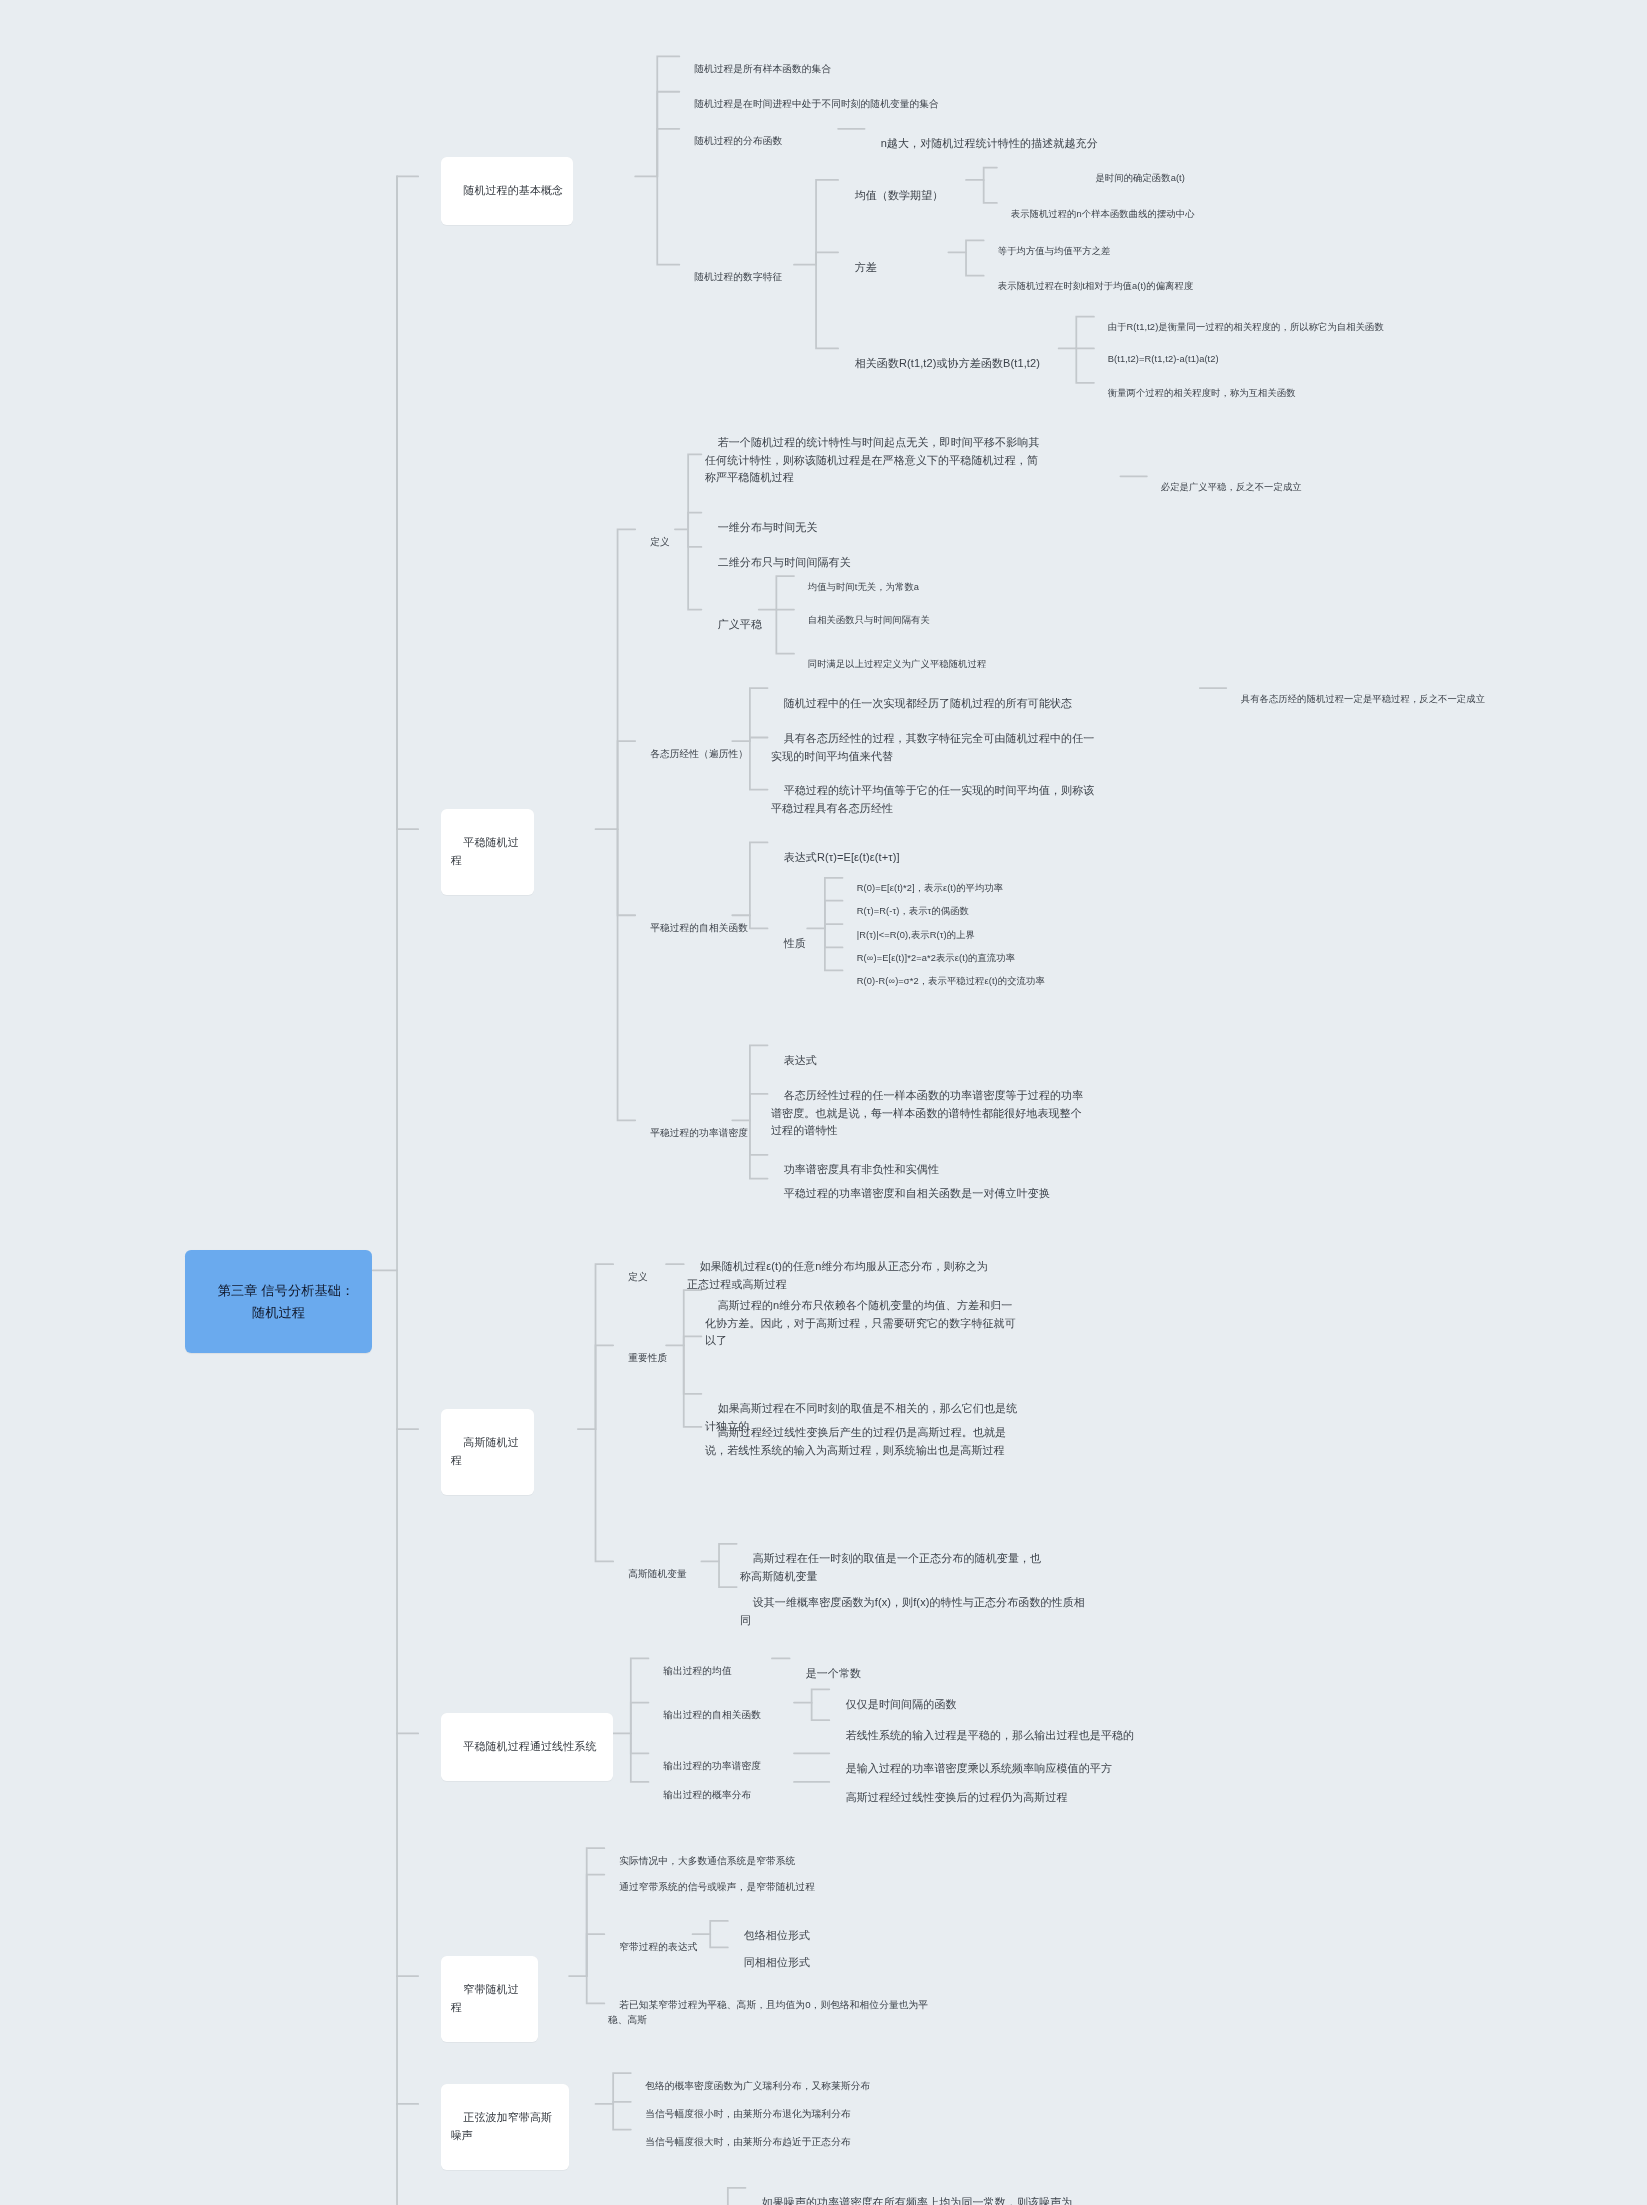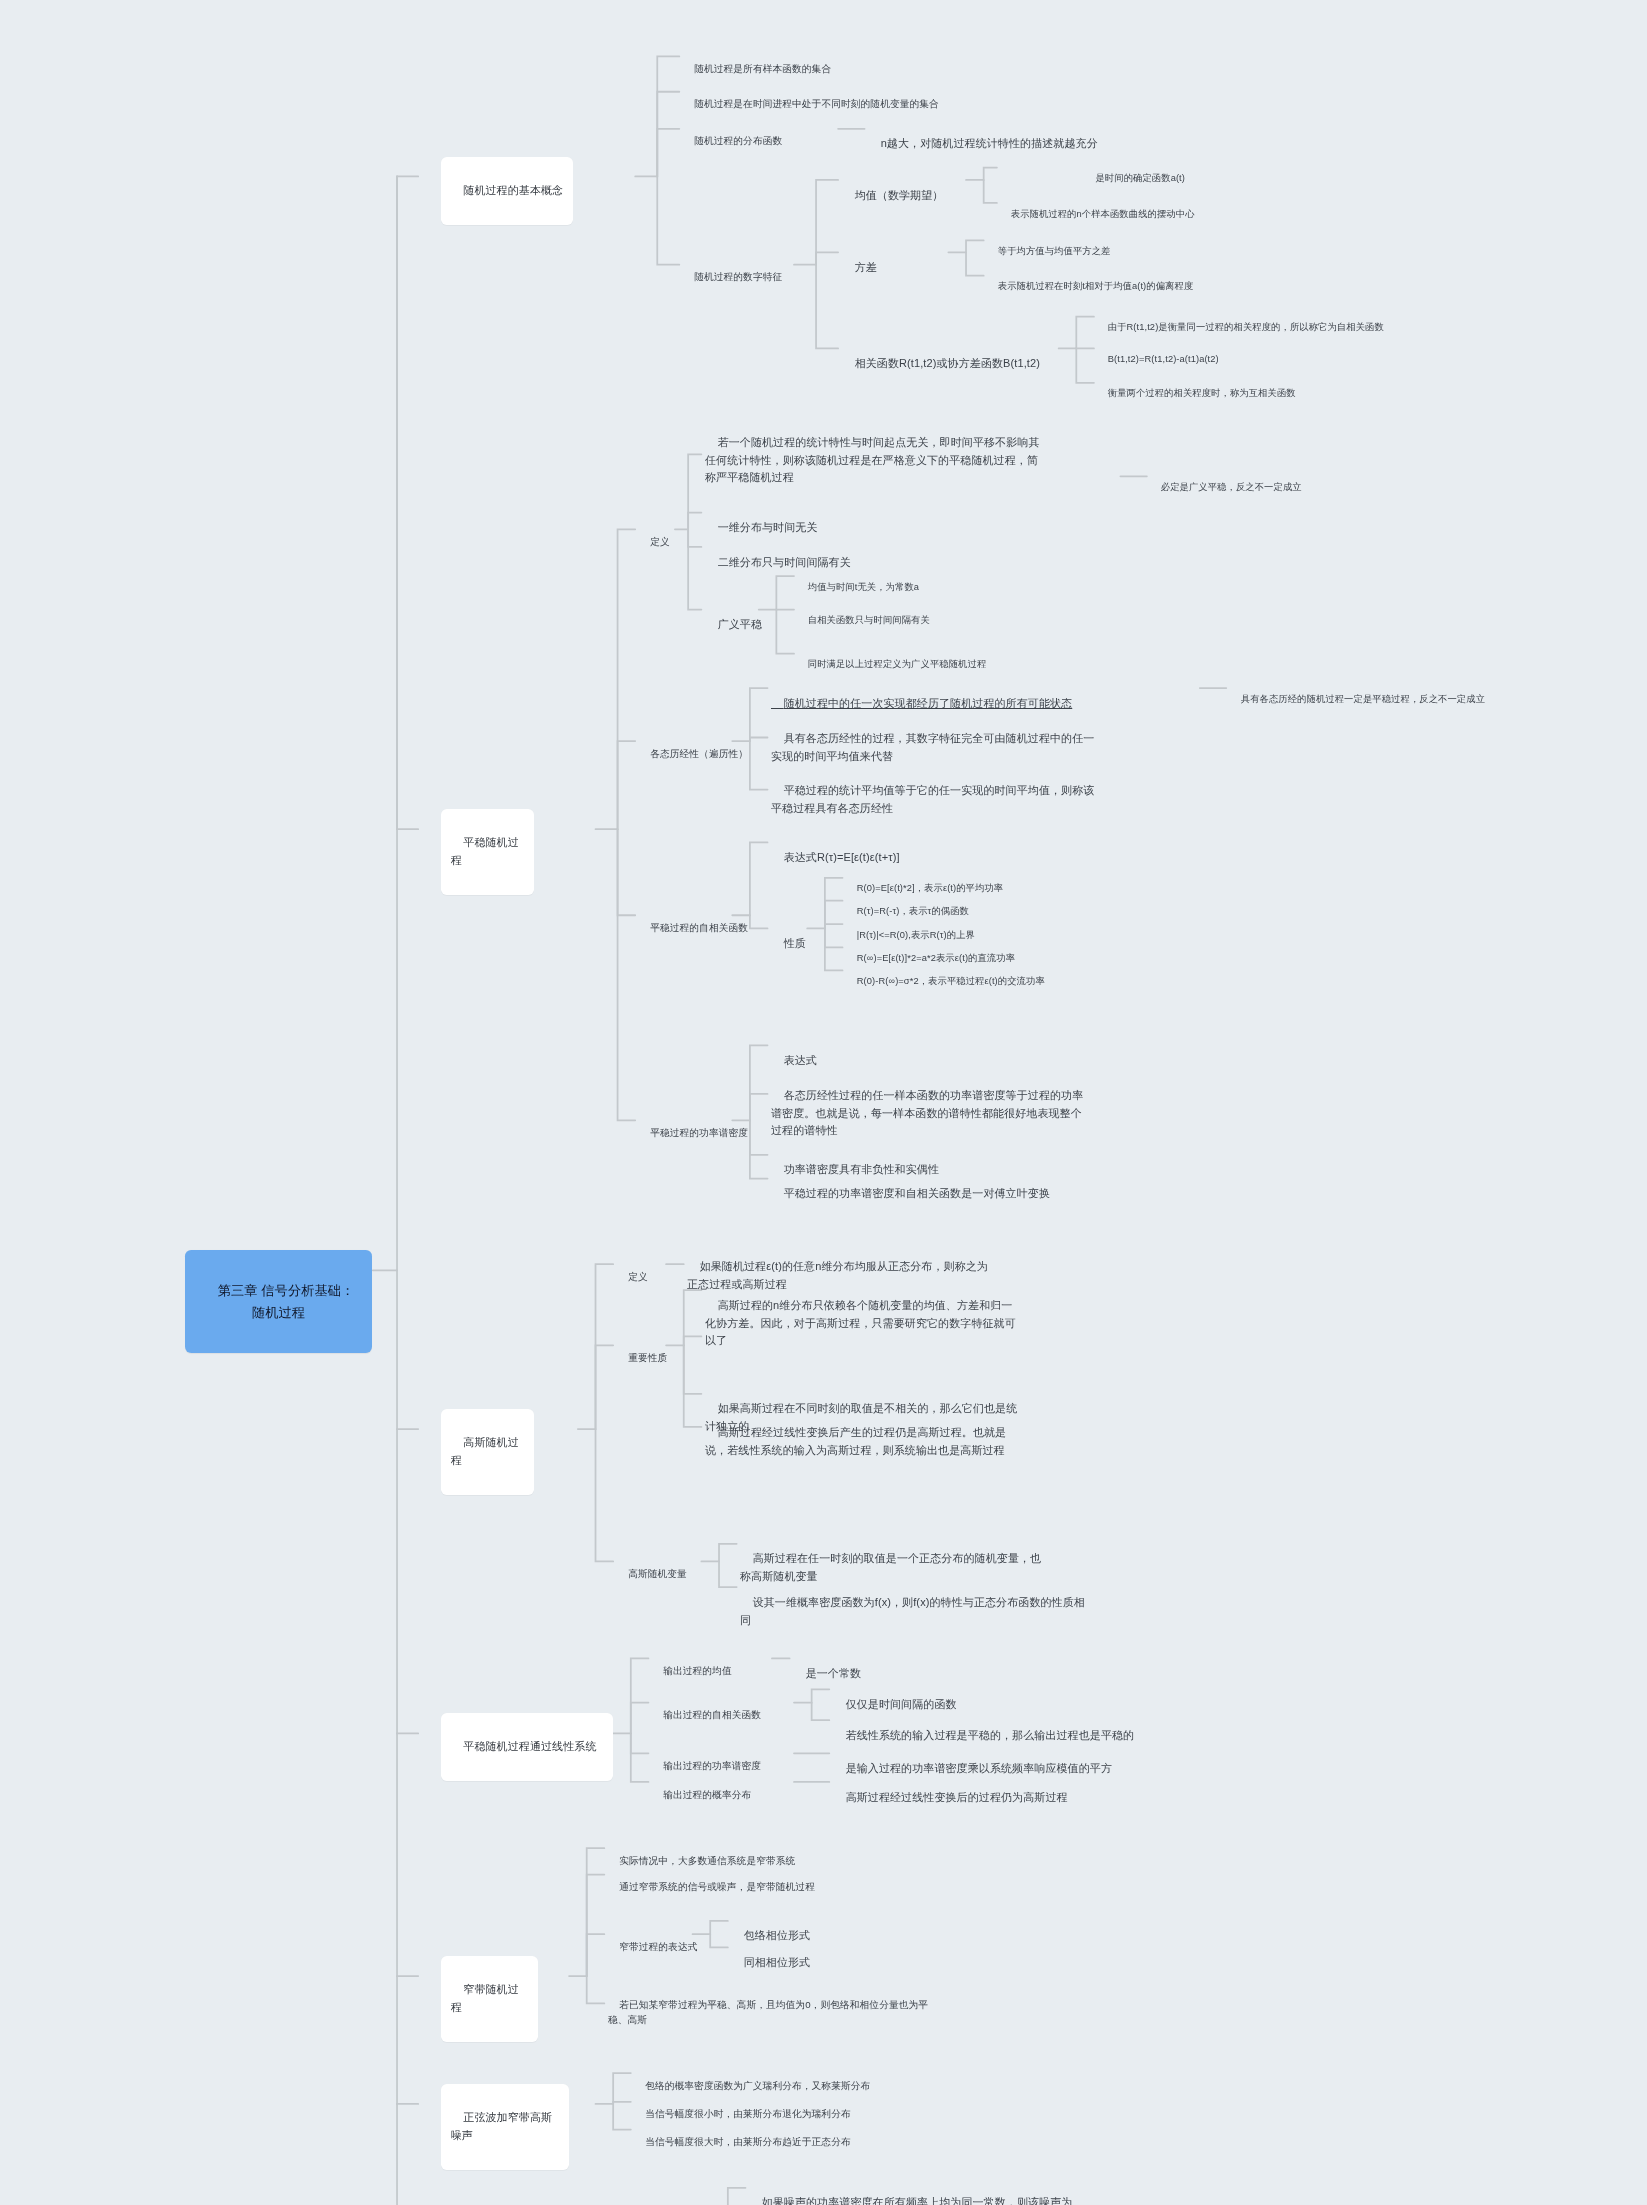--- a/index.html
+++ b/index.html
@@ -244,21 +244,21 @@
     <span>广义平稳</span></div>
   <div class="node lvl4" style="left:797px; top:564px; width:190px;">
     <span>均值与时间t无关，为常数a</span></div>
   <div class="node lvl4" style="left:797px; top:597px; width:190px;">
     <span>自相关函数只与时间间隔有关</span></div>
   <div class="node lvl4" style="left:797px; top:641px; width:265px;">
     <span>同时满足以上过程定义为广义平稳随机过程</span></div>
 
   <div class="node lvl2" style="left:639px; top:729px; width:110px;">
     <span>各态历经性（遍历性）</span></div>
-  <div class="node lvl3" style="left:771px; top:676px; width:353px;text-decoration:underline;">
+  <div class="node lvl3" style="left:771px; top:676px; width:353px;">
     <span>随机过程中的任一次实现都经历了随机过程的所有可能状态</span></div>
   <div class="node lvl4" style="left:1230px; top:676px; width:397px;">
     <span>具有各态历经的随机过程一定是平稳过程，反之不一定成立</span></div>
   <div class="node lvl3" style="left:771px; top:711px; width:326px;">
     <span>具有各态历经性的过程，其数字特征完全可由随机过程中的任一实现的时间平均值来代替</span></div>
   <div class="node lvl3" style="left:771px; top:763px; width:326px;">
     <span>平稳过程的统计平均值等于它的任一实现的时间平均值，则称该平稳过程具有各态历经性</span></div>
 
   <div class="node lvl2" style="left:639px; top:903px; width:119px;">
     <span>平稳过程的自相关函数</span></div>

